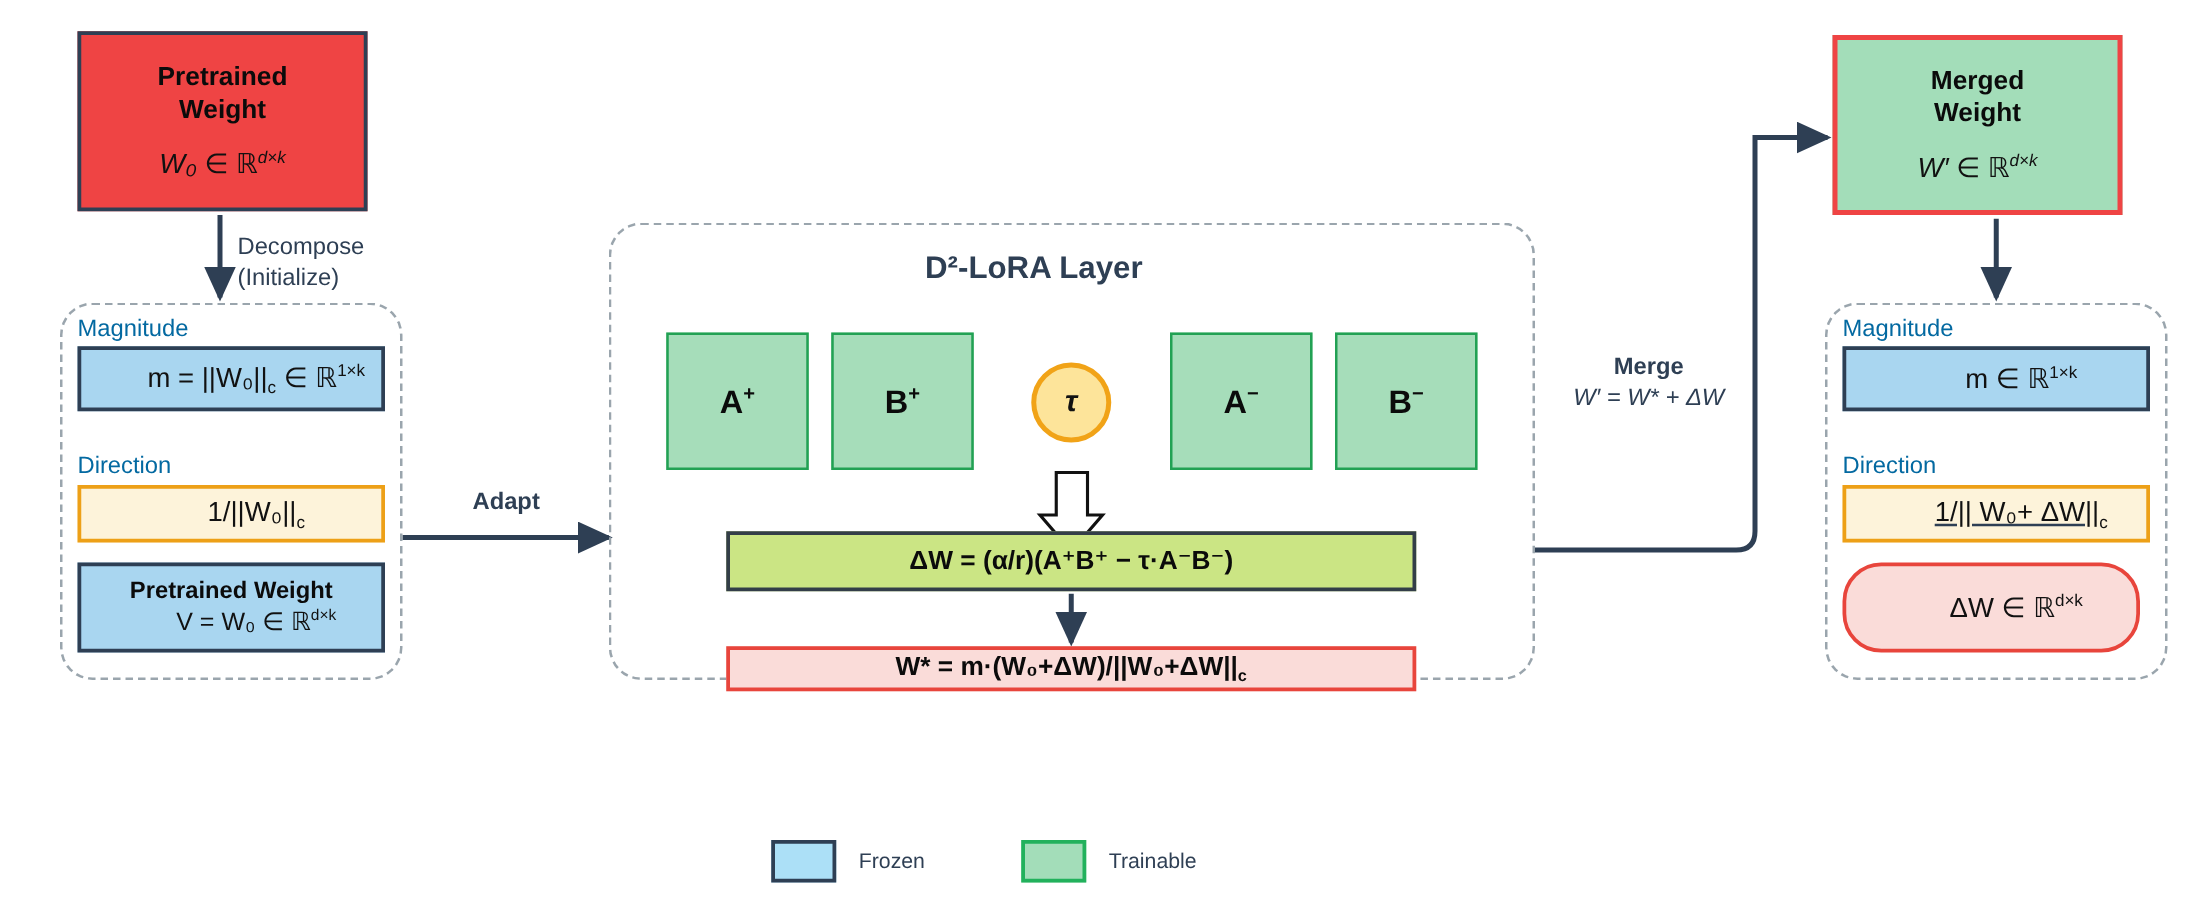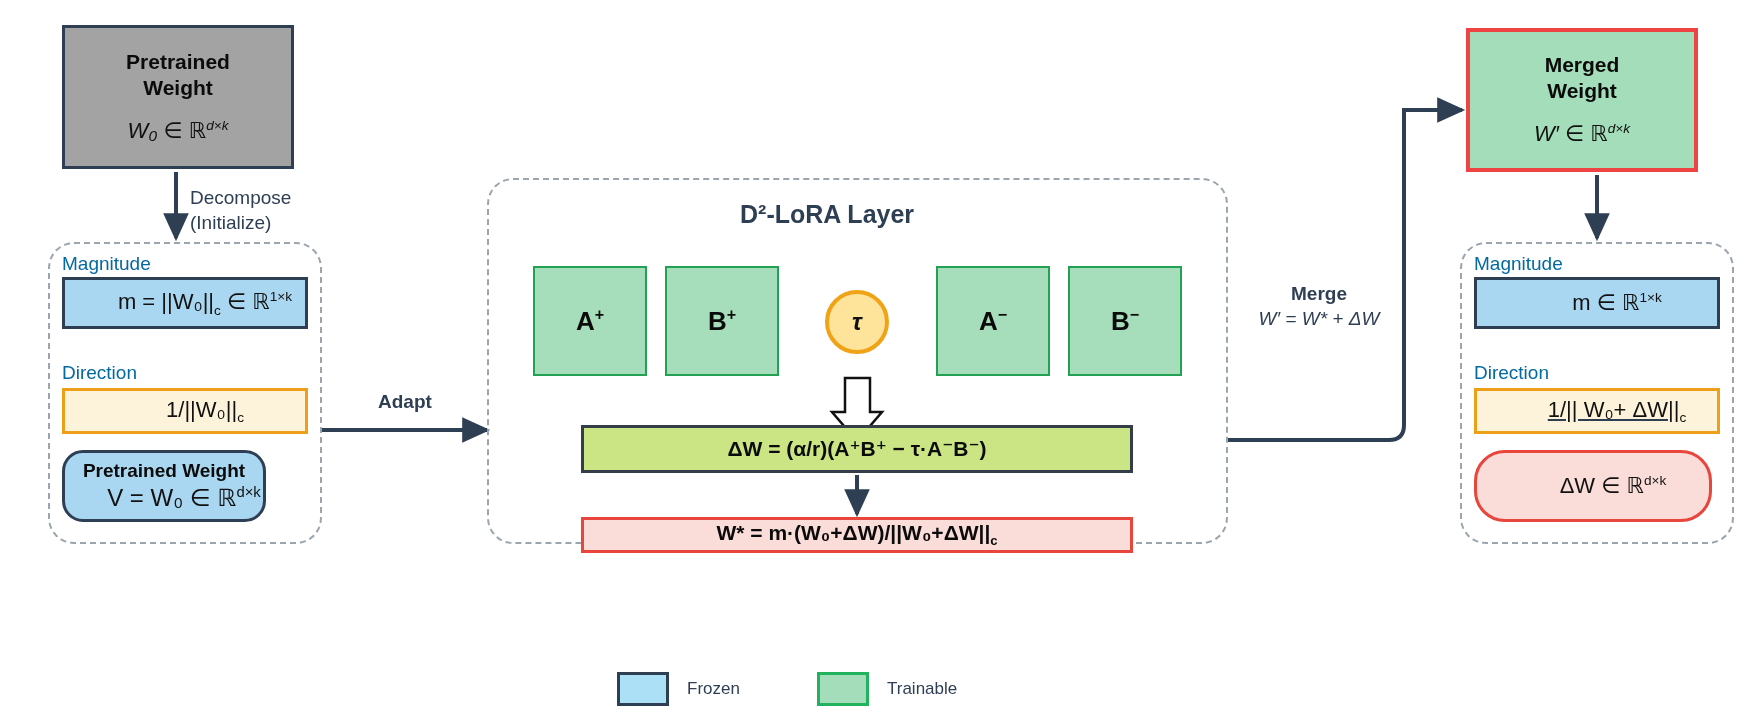--- a/index.html
+++ b/index.html
@@ -8,21 +8,21 @@
     font-family:"Liberation Sans","DejaVu Sans",sans-serif;
     color:#2e3f54;
   }
 
   
   .box{
     position:absolute;box-sizing:border-box;
     display:flex;flex-direction:column;align-items:center;justify-content:center;
     text-align:center;line-height:1.25;
   }
-  .blue{background:#a3a3a3;border:3px solid #2e3f54;}
+  .blue{background:#ef4444;border:3px solid #2e3f54;}
   .blue2{background:#a9d6f0;border:3px solid #2e3f54;}
   .green{background:#a3ddb9;border:4px solid #ef4444;}
   .greenS{background:#a6ddba;border:2px solid #22a154;}
   .yellow{background:#fdf3da;border:3px solid #eda017;}
   .olive{background:#cbe584;border:3px solid #333e48;}
   .red{background:#fadcd9;border:3px solid #e8453c;}
 
   .ttl{font-weight:bold;font-size:21px;color:#0b0b0b;}
   .frm{font-size:22px;color:#111;margin-left:40px;}
   .frm-i{font-style:italic;font-size:22px;color:#111;}
@@ -106,23 +106,23 @@
 </div>
 
 <div class="grpLabel" style="left:62px;top:362px;">Direction</div>
 
 <div class="box yellow" style="left:62px;top:388px;width:246px;height:46px;">
   <div class="frm">
     <span>1/||W₀||</span><span class="sub">c</span>
   </div>
 </div>
 
-<div class="box blue2" style="left:62px;top:450px;width:204px;height:72px;border-radius:21px;">
+<div class="box blue2" style="left:62px;top:450px;width:246px;height:72px;">
   <div class="ttl" style="font-size:19px">Pretrained Weight</div>
-  <div class="frm" style="font-size:24px">
+  <div class="frm" style="font-size:20px">
     <span>V = W₀ ∈ ℝ</span><span class="sup">d×k</span>
   </div>
 </div>
 
 <div class="edgeTxt edgeTxtB" style="left:378px;top:390px;">Adapt</div>
 
 <div class="dashed" style="left:487px;top:178px;width:741px;height:366px;"></div>
 
 <div class="panelTitle" style="left:740px;top:200px;">D²-LoRA Layer</div>
 

